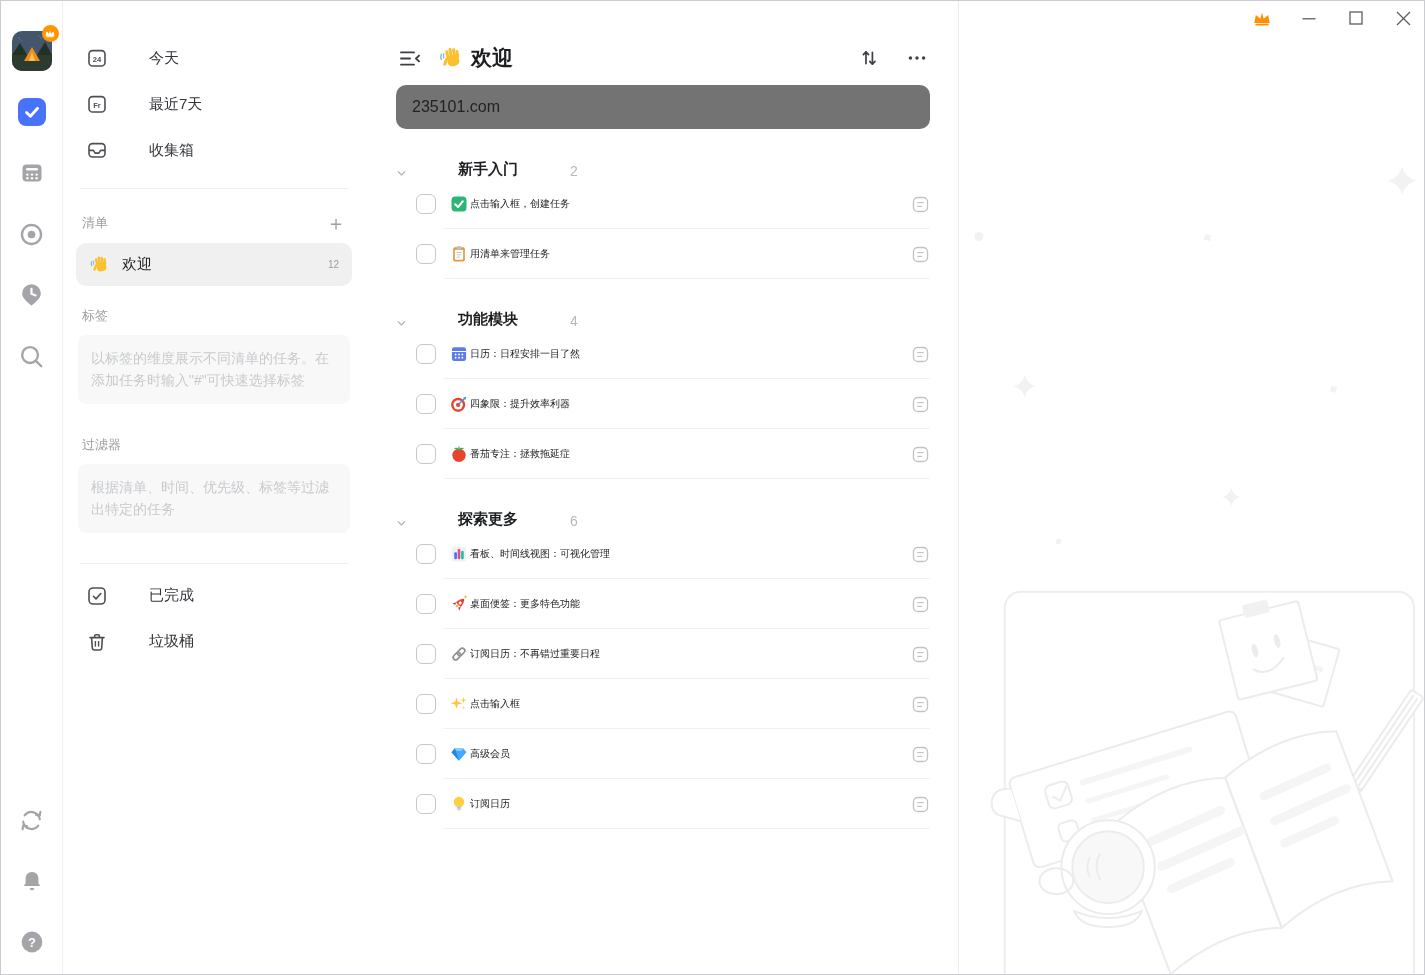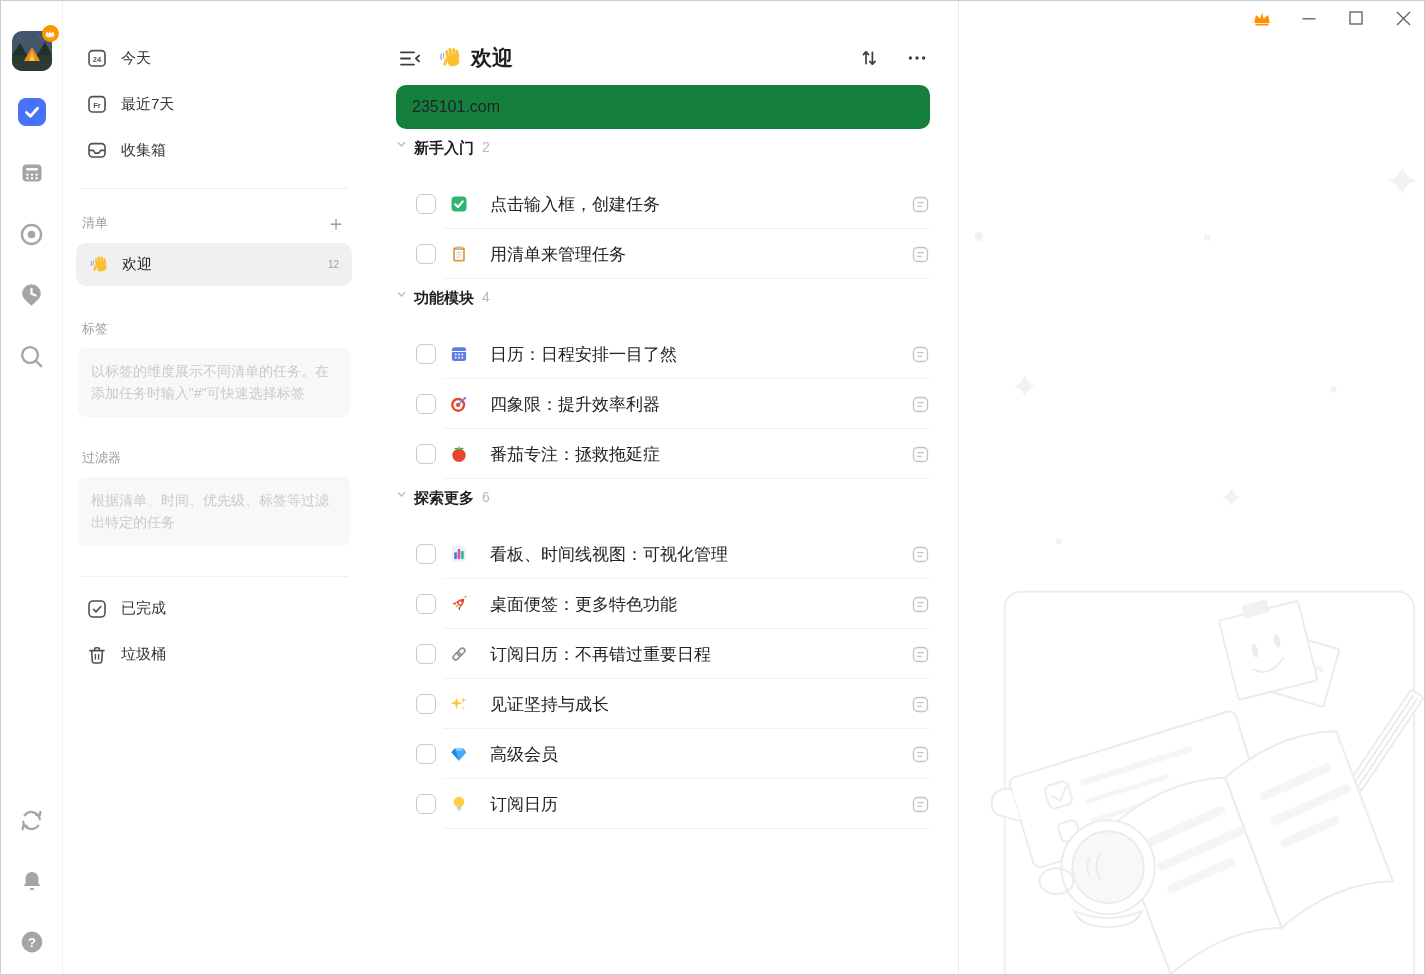--- a/index.html
+++ b/index.html
@@ -12,52 +12,52 @@
   .rail .avatar-wrap { position:relative; width:40px; height:40px; margin-bottom:27px; cursor:pointer; }
   .rail .avatar { width:40px; height:40px; border-radius:10px; overflow:hidden; display:block; }
   .crown-badge { position:absolute; top:-6px; right:-7px; width:17px; height:17px; background:#ff9500; border-radius:50%; display:flex; align-items:center; justify-content:center; }
   .rail-btn { width:28px; height:28px; margin-bottom:33px; display:flex; align-items:center; justify-content:center; cursor:pointer; }
   .rail-btn.active-app { width:28px; height:28px; }
   .rail-spacer { flex:1; }
   .rail-bottom { display:flex; flex-direction:column; align-items:center; }
 
   
   .sidebar { width:303px; flex:0 0 303px; padding:41px 14px 0 13px; }
-  .side-item { display:flex; align-items:center; height:32px; margin-bottom:14px; padding:0 10px; border-radius:8px; cursor:pointer; font-size:15px; color:#33353a; }
+  .side-item { display:flex; align-items:center; height:32px; margin-bottom:14px; padding:0 10px; border-radius:8px; cursor:pointer; font-size:15px; color:#33353a;gap:28px; }
   .side-item .s-icon { width:22px; height:22px; margin-right:13px; flex:0 0 22px; }
   .side-divider { height:1px; background:#f0f0f0; margin:22px 4px 4px 4px; }
   .section-head { display:flex; align-items:center; justify-content:space-between; color:#9c9ea3; font-size:13px; margin:24px 6px 10px 6px; }
   .section-head .plus { font-size:20px; color:#9c9ea3; cursor:pointer; line-height:1; font-weight:300; }
   .list-row { display:flex; align-items:center; height:43px; border-radius:10px; padding:0 13px; cursor:pointer; font-size:15px; color:#212326; }
   .list-row.selected { background:#f0f0f1; }
   .list-row .l-emoji { width:22px; height:22px; margin-right:11px; }
   .list-row .count { margin-left:auto; color:#9c9ea3; font-size:10px; }
   .hint-box { background:#f8f8f8; border-radius:8px; padding:12px 13px; color:#c8cacd; font-size:14px; line-height:1.6; margin:0 2px; }
   .bottom-items { margin-top:16px; }
 
   
   .main { width:592px; flex:0 0 592px; padding:0 28px 0 30px; }
   .main-header { display:flex; align-items:center; padding-top:36px; height:78px; }
   .hd-btn { width:26px; height:26px; display:flex; align-items:center; justify-content:center; cursor:pointer; }
   .title-wrap { display:flex; align-items:center; margin-left:16px; }
   .title-emoji { width:27px; height:27px; margin-right:6px; }
   .page-title { font-size:21px; font-weight:700; color:#1c1e21; }
   .hd-right { margin-left:auto; display:flex; align-items:center; gap:22px; }
-  .task-input { margin-top:6px; height:44px; background:#15803d; border-radius:10px; border:none; width:100%; padding:0 16px; font-size:16px; color:#212326; font-family:inherit; outline:none; }
+  .task-input { margin-top:6px; height:44px; background:#737373; border-radius:10px; border:none; width:100%; padding:0 16px; font-size:16px; color:#212326; font-family:inherit; outline:none; }
   .groups { margin-top:4px; }
   .group { margin-top:10px; }
-  .group-head { display:flex; align-items:flex-start; height:40px; cursor:pointer; }
+  .group-head { display:flex; align-items:flex-end; height:40px; cursor:pointer;gap:44px; }
   .group-head .chev { width:11px; height:11px; margin-right:7px; flex:0 0 11px; }
   .group-name { font-size:15px; font-weight:700; color:#1c1e21; }
   .group-count { margin-left:8px; font-size:14px; color:#b6b8bb; }
   .task-row { display:flex; align-items:center; height:50px; padding-left:20px; position:relative; cursor:pointer; }
   .task-row::after { content:""; position:absolute; left:48px; right:0; bottom:0; height:1px; background:#f1f1f2; }
   .cbx { width:20px; height:20px; border:1.5px solid #c6c8cb; border-radius:6px; background:#fff; flex:0 0 20px; cursor:pointer; }
   .t-icon { width:20px; height:20px; margin-left:13px; flex:0 0 20px; }
-  .t-title { margin-left:21px; font-size:17px; color:#212326; }
+  .t-title { margin-left:1px; font-size:10px; color:#212326; }
   .t-note { margin-left:auto; width:19px; height:19px; flex:0 0 19px; }
 
   
   .detail { flex:1; border-left:1px solid #ececee; position:relative; background:#fff; }
   .win-controls { position:absolute; top:8px; right:12px; display:flex; align-items:center; gap:29px; z-index:5; }
   .wc-btn { width:18px; height:18px; display:flex; align-items:center; justify-content:center; cursor:pointer; }
   .illus { position:absolute; inset:0; width:100%; height:100%; }
 </style>
 </head>
 <body>
@@ -284,21 +284,21 @@
       <span class="plus">＋</span>
     </div>
     <div class="list-row selected">
       <svg class="l-emoji">
           <use href="#i-wave"></use>
         </svg>
       <span>欢迎</span>
       <span class="count">12</span>
     </div>
 
-    <div class="section-head" style="margin-top:34px">
+    <div class="section-head" style="margin-top:21px">
       <span>标签</span>
     </div>
     <div class="hint-box">以标签的维度展示不同清单的任务。在添加任务时输入"#"可快速选择标签</div>
 
     <div class="section-head" style="margin-top:32px">
       <span>过滤器</span>
     </div>
     <div class="hint-box">根据清单、时间、优先级、标签等过滤出特定的任务</div>
 
     <div class="side-divider" style="margin-top:30px"></div>
@@ -480,21 +480,21 @@
     <svg class="t-note">
                 <use href="#i-note"></use>
               </svg>
   </div>
 
   <div class="task-row">
     <span class="cbx"></span>
     <svg class="t-icon">
                 <use href="#i-sparkles"></use>
               </svg>
-    <span class="t-title">见证坚持与成长</span>
+    <span class="t-title">点击输入框</span>
     <svg class="t-note">
                 <use href="#i-note"></use>
               </svg>
   </div>
 
   <div class="task-row">
     <span class="cbx"></span>
     <svg class="t-icon">
                 <use href="#i-gem"></use>
               </svg>

